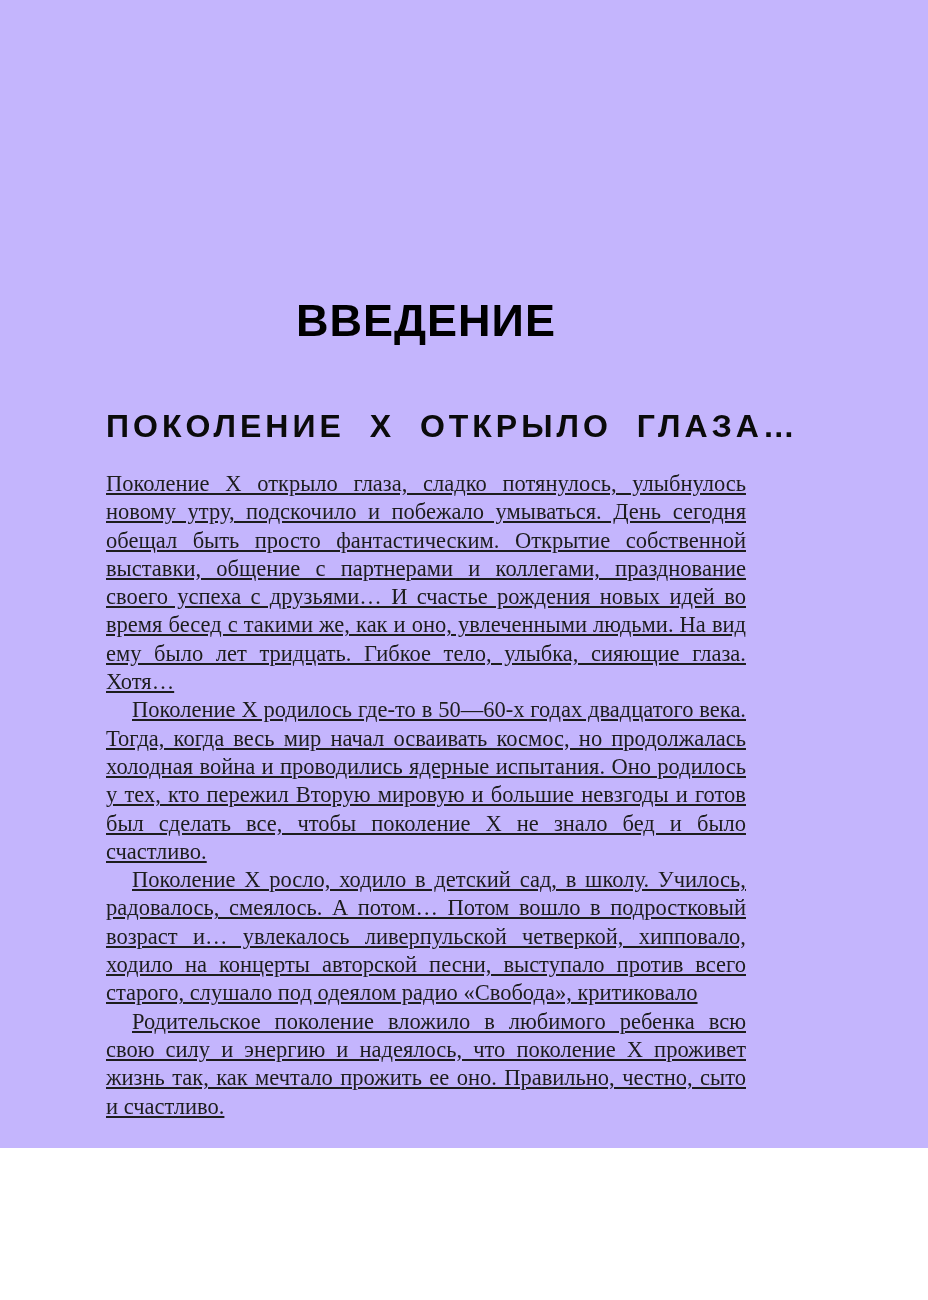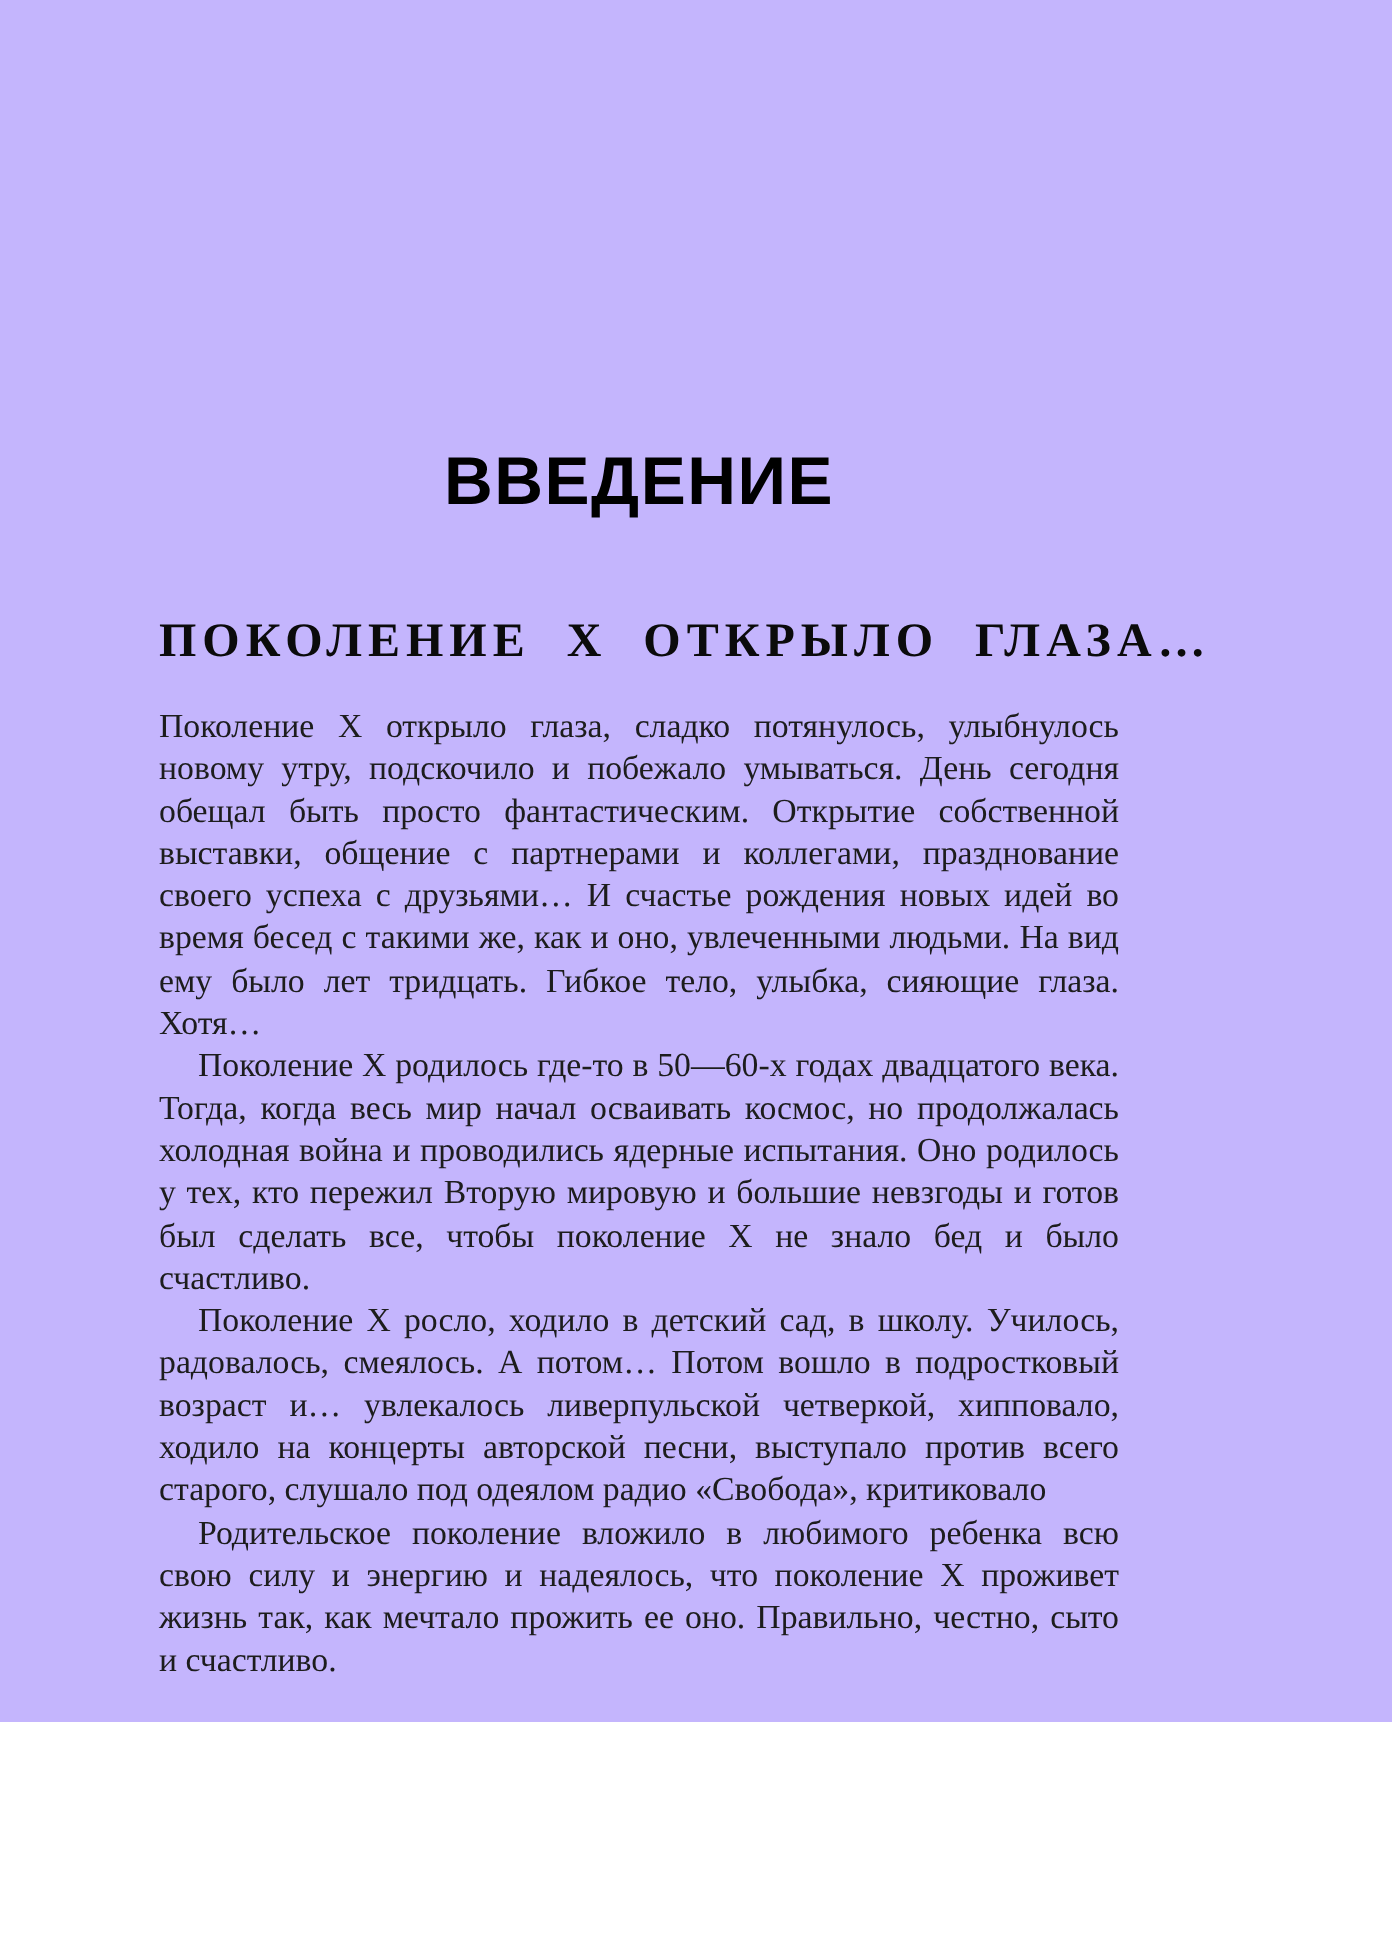--- a/index.html
+++ b/index.html
@@ -27,36 +27,37 @@
     font-family: "Liberation Sans", sans-serif;
     font-weight: 700;
     font-size: 45px;
     line-height: 50px;
     letter-spacing: 1px;
     color: #000000;
   }
   .section-heading {
     margin: 60px 0 0 0;
     text-align: left;
-    font-family: Liberation Serif, serif;
+    font-family: Liberation Sans, sans-serif;
     font-weight: 700;
     font-size: 32px;
     line-height: 40px;
     letter-spacing: 4px;
     word-spacing: 12px;
     color: #0b0b0b;
     white-space: nowrap;
   }
   .body-text {
     margin-top: 24px;
     font-family: "Liberation Serif", serif;
     font-size: 22.5px;
     line-height: 28.3px;
     color: #1d1d1d;
     text-align: justify;
+    text-decoration: underline;
   }
   .body-text p {
     margin: 0;
     padding: 0;
     text-indent: 26px;
   }
   .body-text p:first-child {
     text-indent: 0;
   }
   .page-number {

